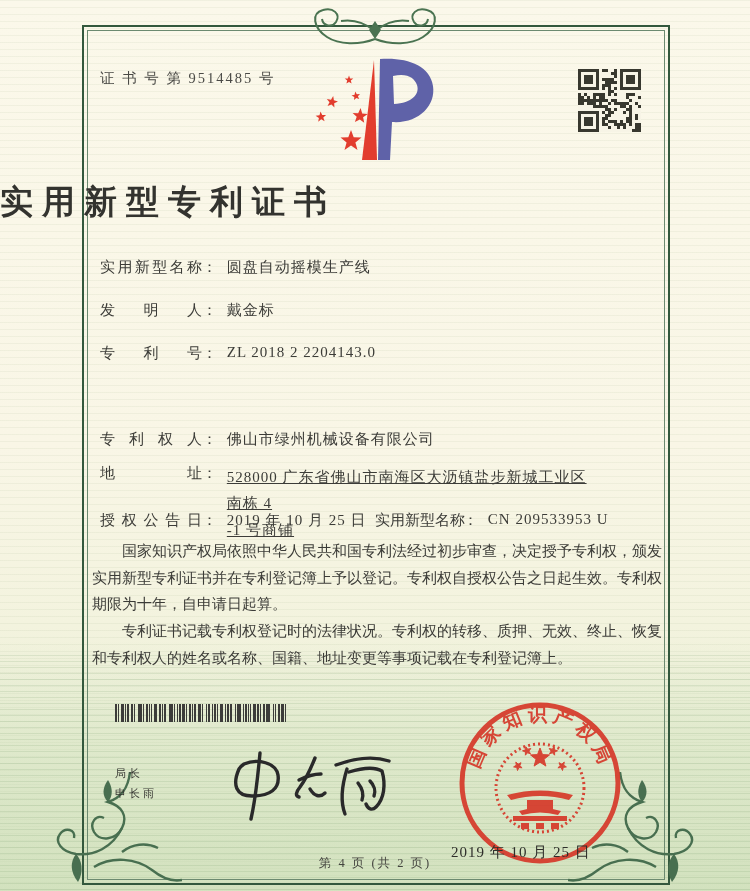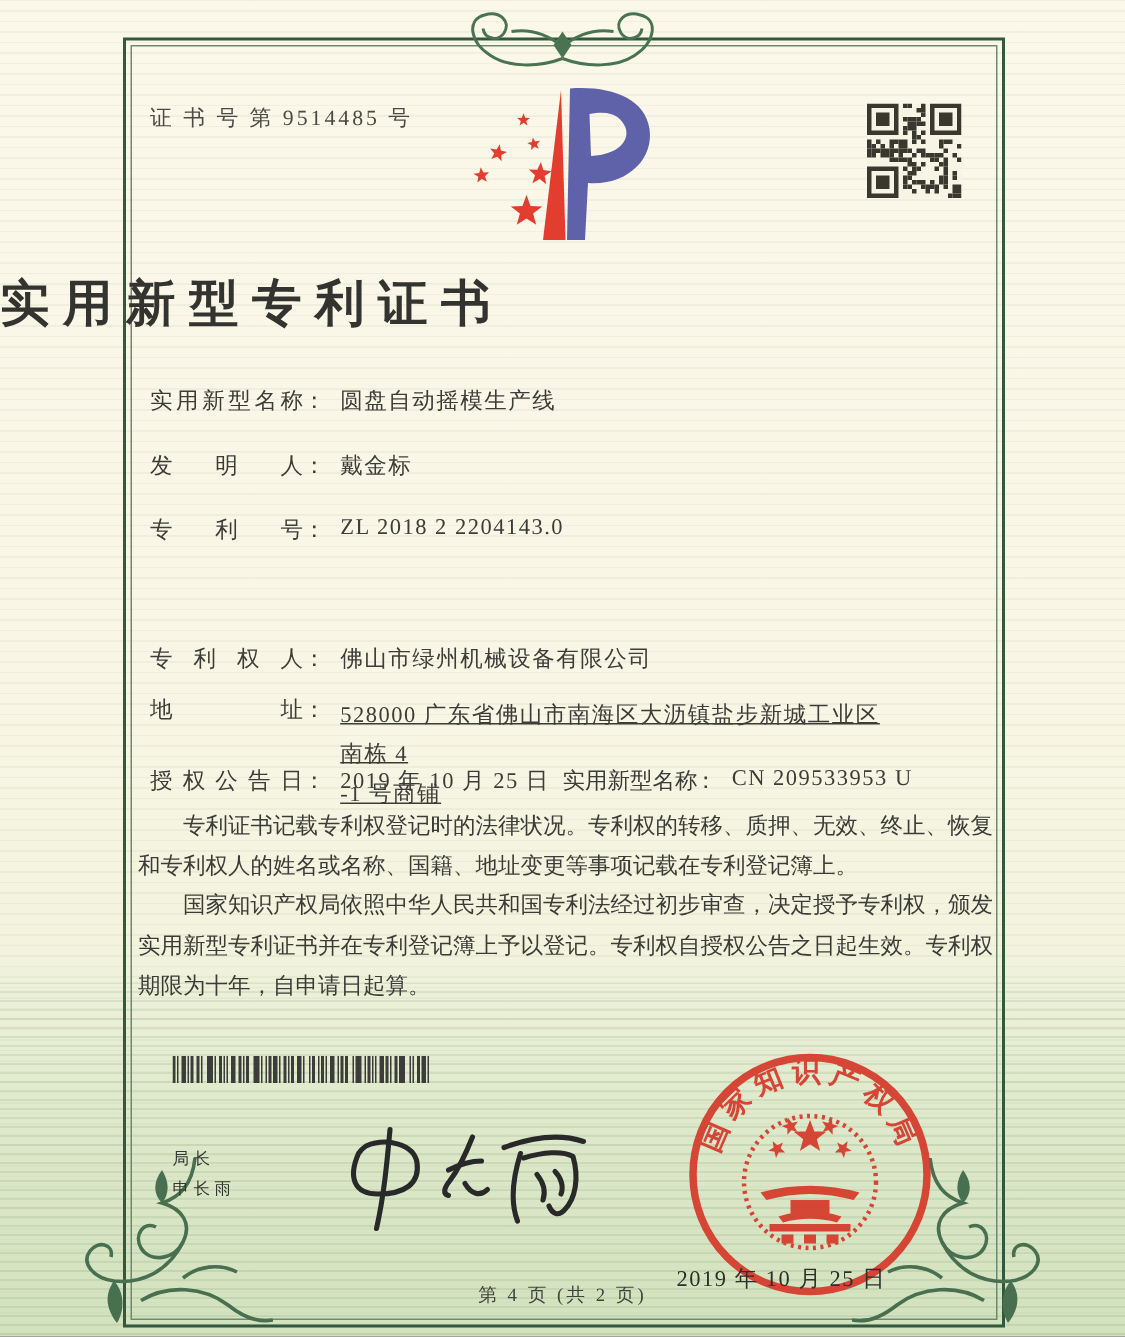--- a/index.html
+++ b/index.html
@@ -248,22 +248,22 @@
 -1 号商铺</span>
   </div>
   <div class="abs frow" style="top:511px">
     <span class="flabel">授权公告日</span><span class="fcolon">：</span><span class="fvalue">2019 年 10 月 25 日</span>
     <span class="grant2">
       <span class="flabel">实用新型名称</span><span class="fcolon">：</span><span class="fvalue">CN 209533953 U</span>
     </span>
   </div>
 
   <div class="abs paras">
+    <p>国家知识产权局依照中华人民共和国专利法经过初步审查，决定授予专利权，颁发实用新型专利证书并在专利登记簿上予以登记。专利权自授权公告之日起生效。专利权期限为十年，自申请日起算。</p>
     <p>专利证书记载专利权登记时的法律状况。专利权的转移、质押、无效、终止、恢复和专利权人的姓名或名称、国籍、地址变更等事项记载在专利登记簿上。</p>
-    <p>国家知识产权局依照中华人民共和国专利法经过初步审查，决定授予专利权，颁发实用新型专利证书并在专利登记簿上予以登记。专利权自授权公告之日起生效。专利权期限为十年，自申请日起算。</p>
   </div>
 
   <svg class="abs" style="left:115px;top:704px;width:176px;height:18px" viewBox="0 0 176 18">
     <g id="barcode-bars" fill="#3c3c3a">
         <rect x="0" y="0" width="2" height="18"></rect>
         <rect x="3" y="0" width="1" height="18"></rect>
         <rect x="6" y="0" width="3" height="18"></rect>
         <rect x="10" y="0" width="1" height="18"></rect>
         <rect x="12" y="0" width="2" height="18"></rect>
         <rect x="16" y="0" width="2" height="18"></rect>

